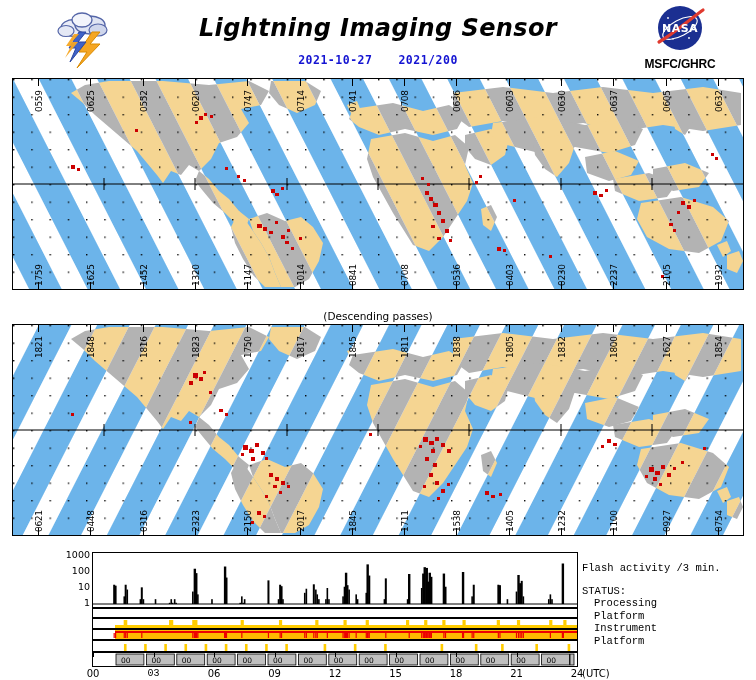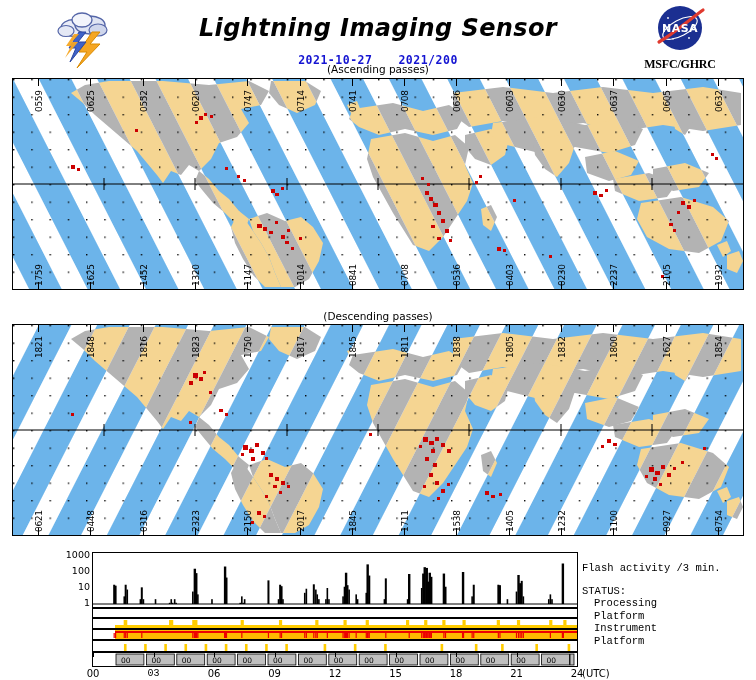--- a/index.html
+++ b/index.html
@@ -41,21 +41,21 @@
   #datestrip .gap { display:inline-block; width: 26px; }
   #subtitle-asc {
     position: absolute; left: 0; top: 63px; width: 756px;
     text-align: center; font-size: 10.5px; color: #000;
     font-family: "DejaVu Sans", sans-serif;
   }
   #nasa-block {
     position: absolute; left: 620px; top: 4px; width: 120px; text-align:center;
   }
   #nasa-caption {
-    font-family: Liberation Serif, serif;
+    font-family: Liberation Sans, sans-serif;
     font-weight: bold; font-size: 12px; color: #000;
     margin-top: 1px; letter-spacing: -0.2px;
   }
 
   
   .map-wrap { position: absolute; left: 12px; width: 732px; }
   #map-asc  { top: 78px;  height: 212px; }
   #map-desc { top: 324px; height: 212px; }
   .map-frame {
     position: absolute; left: 0; top: 0; width: 732px; height: 212px;
@@ -161,21 +161,20 @@
       <polygon points="22,28 14,40 19,40 13,52 26,36 20,36 27,28" fill="#f5a623" opacity="0.95"></polygon>
     </svg>
   </div>
 
   <div id="title">Lightning Imaging Sensor</div>
 
   <div id="datestrip">
     <span class="dl">2021-10-27</span><span class="gap"></span><span class="dl">2021/200</span>
   </div>
 
-  <div id="subtitle-asc">(Ascending passes)</div>
 
   <div id="nasa-block">
     <svg width="62" height="48" viewBox="0 0 62 48">
       <circle cx="31" cy="24" r="22" fill="#1b2f91"></circle>
 
       <ellipse cx="31" cy="24" rx="19" ry="8" fill="none" stroke="#ffffff" stroke-width="1.1" transform="rotate(-28 31 24)"></ellipse>
 
       <circle cx="19" cy="14" r="0.9" fill="#fff"></circle>
       <circle cx="43" cy="13" r="0.8" fill="#fff"></circle>
       <circle cx="24" cy="35" r="0.8" fill="#fff"></circle>

